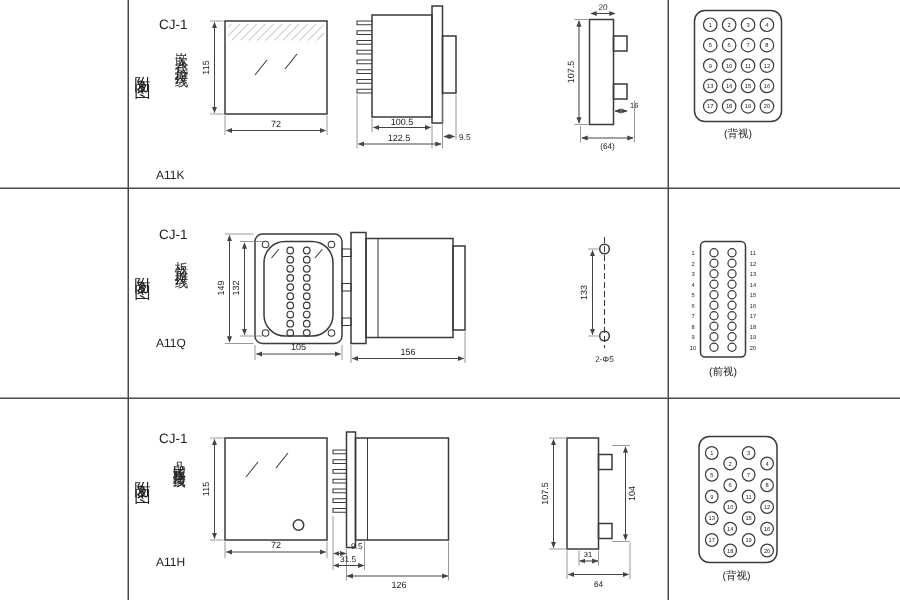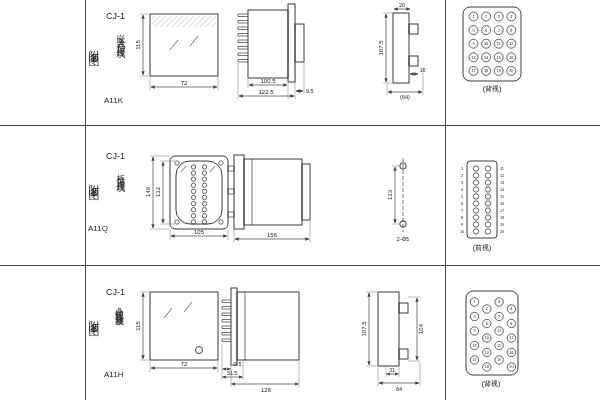--- a/index.html
+++ b/index.html
@@ -23,26 +23,26 @@
   .s55{font-size:5.5px}
   .s5{font-size:5px}
   .viewlbl{font-size:7px}
 </style>
 </head>
 <body>
 
 <div class="vtext fig" style="left:86px;top:42px">附图3</div>
 <div class="hlabel model" style="left:106px;top:11px">CJ-1</div>
 <div class="vtext type" style="left:114px;top:27px">嵌入式后接线</div>
-<div class="hlabel code" style="left:104px;top:96px">A11K</div>
+<div class="hlabel code" style="left:104px;top:112px">A11K</div>
 
 <div class="vtext fig" style="left:86px;top:176px">附图3</div>
 <div class="hlabel model" style="left:106px;top:151px">CJ-1</div>
 <div class="vtext type" style="left:114px;top:167px">板前接线</div>
-<div class="hlabel code" style="left:88px;top:224px">A11Q</div>
+<div class="hlabel code" style="left:104px;top:224px">A11Q</div>
 
 <div class="vtext fig" style="left:86px;top:312px">附图3</div>
 <div class="hlabel model" style="left:106px;top:287px">CJ-1</div>
 <div class="vtext type3" style="left:114px;top:301px;writing-mode:vertical-rl;text-orientation:upright;position:absolute">凸出式板后接线</div>
 <div class="hlabel code" style="left:104px;top:370px">A11H</div>
 
 <svg class="stage" width="600" height="400" viewBox="0 0 600 400">
   <defs>
     <marker id="ar" viewBox="0 0 10 10" refX="9" refY="5" markerWidth="6" markerHeight="6" orient="auto-start-reverse">
         <path d="M0,1L10,5L0,9z" fill="#444"></path>

